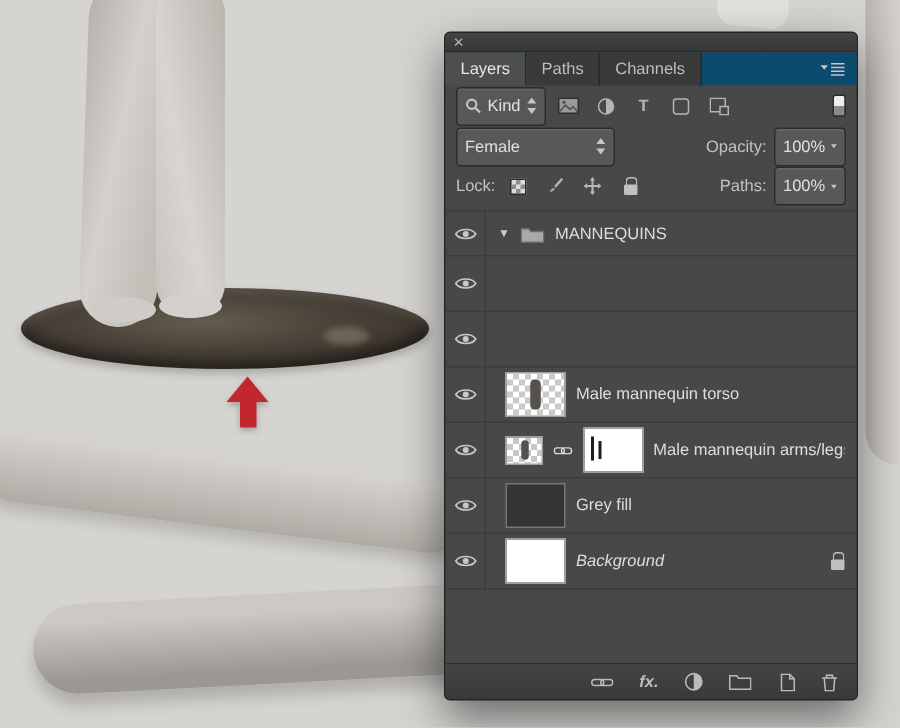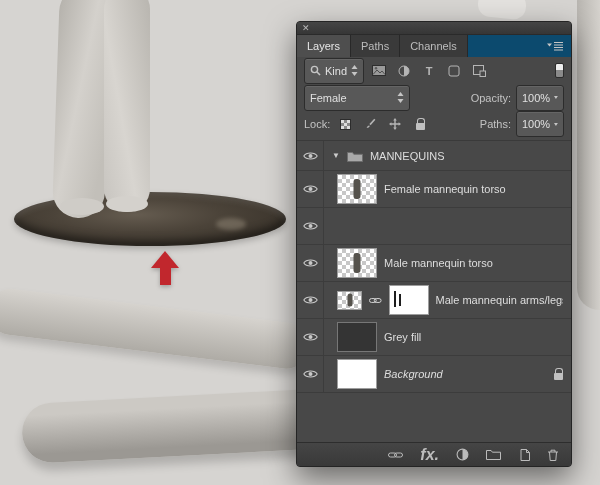--- a/index.html
+++ b/index.html
@@ -66,21 +66,21 @@
   .mask{background:#fff}
   .mark{position:absolute;left:3px;bottom:3px;width:4px;height:4px;background:#222;border-radius:1px}
   .stroke1{position:absolute;left:4px;top:5px;width:2px;height:16px;background:#1d1d1d}
   .stroke2{position:absolute;left:9px;top:8px;width:2px;height:12px;background:#1d1d1d}
   .thumb.solid{background:#343434;border-color:#777}
   .thumb.white{background:#fff}
   .rowlock{margin-left:auto}
 
   .pfooter{margin-top:auto;height:24px;flex:none;background:linear-gradient(#454545,#393939);border-top:1px solid #2d2d2d;border-radius:0 0 3px 3px;display:flex;align-items:center;justify-content:flex-end;gap:17px;padding:0 12px}
   .fico{display:flex;align-items:center}
-  .fxtext{font-style:italic;font-weight:bold;color:#bdbdbd;font-size:16px}
+  .fxtext{font-style:italic;font-weight:bold;color:#bdbdbd;font-size:11px}
 </style>
 </head>
 <body>
 
 <div>
   <div class="shape baseoval"></div>
   <div class="shape basehl"></div>
   <div class="shape leg1"></div>
   <div class="shape leg2"></div>
   <div class="shape foot1"></div>
@@ -220,26 +220,20 @@
       </div>
     </div>
 
     <div class="lrow">
       <div class="eyecell">
         <svg width="15" height="10" viewBox="0 0 18 12">
             <path d="M1 6 C4 1.2 14 1.2 17 6 C14 10.8 4 10.8 1 6 Z" fill="none" stroke="#c9c9c9" stroke-width="1.3"></path>
             <circle cx="9" cy="6" r="2.4" fill="#c9c9c9"></circle>
           </svg>
       </div>
-      <div class="rowbody indent">
-        <span class="thumb big checker">
-            <span class="fig"></span>
-          </span>
-        <span class="lname">Female mannequin torso</span>
-      </div>
     </div>
 
     <div class="lrow">
       <div class="eyecell">
         <svg width="15" height="10" viewBox="0 0 18 12">
             <path d="M1 6 C4 1.2 14 1.2 17 6 C14 10.8 4 10.8 1 6 Z" fill="none" stroke="#c9c9c9" stroke-width="1.3"></path>
             <circle cx="9" cy="6" r="2.4" fill="#c9c9c9"></circle>
           </svg>
       </div>
     </div>

